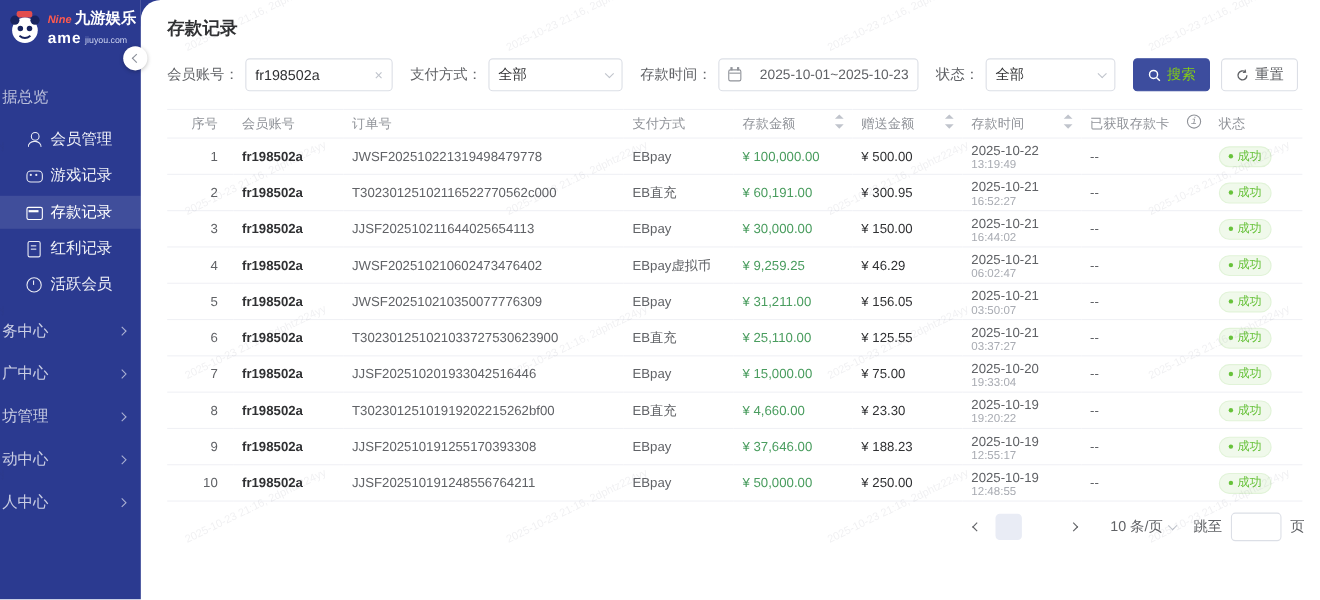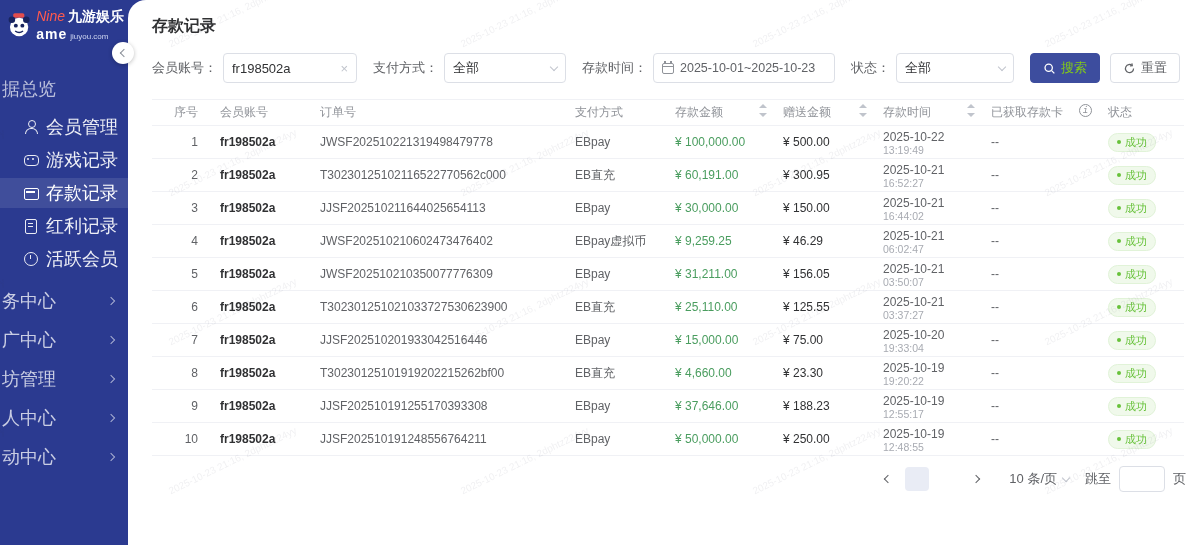--- a/index.html
+++ b/index.html
@@ -3,26 +3,26 @@
 <meta charset="utf-8">
 <style>
   * { margin:0; padding:0; box-sizing:border-box; }
   html,body { width:1200px; height:545px; overflow:hidden; }
   body { font-family:"Liberation Sans","DejaVu Sans",sans-serif; background:#fff; position:relative; }
 
   
   .sidebar { position:absolute; left:0; top:0; width:128px; height:545px; background:#2b3a90; z-index:2; overflow:hidden; }
   .brand { display:flex; align-items:center; gap:4px; padding:8px 4px 6px 6px; }
   .brand-text .row1, .brand-text .row2 { display:flex; align-items:baseline; white-space:nowrap; }
-  .brand .nine { color:#ff5a4e; font-style:italic; font-weight:normal; font-size:14px; }
+  .brand .nine { color:#ff5a4e; font-style:italic; font-weight:bold; font-size:10px; }
   .brand .cn { color:#fff; font-weight:bold; font-size:14px; margin-left:3px; }
   .brand .ame { color:#fff; font-weight:bold; font-size:14px; letter-spacing:1px; }
   .brand .domain { color:#cdd4f0; font-size:8px; margin-left:3px; }
   .menu { margin-top:26px; }
-  .menu-item { display:flex; align-items:center; height:30px; font-size:18px; cursor:pointer; position:relative; white-space:nowrap; }
+  .menu-item { display:flex; align-items:center; height:30px; font-size:14px; cursor:pointer; position:relative; white-space:nowrap; }
   .menu-item.lvl-top { color:rgba(255,255,255,0.68); padding-left:2px; margin-bottom:8px; }
   .menu-item.lvl-sub { color:rgba(255,255,255,0.92); padding-left:24px; margin-bottom:3px; }
   .menu-item.lvl-center { color:rgba(255,255,255,0.75); padding-left:2px; margin-bottom:9px; }
   .menu-item.gap-before { margin-top:12px; }
   .menu-item.active { background:rgba(255,255,255,0.10); color:#fff; }
   .menu-item .label { margin-left:8px; }
   .menu-item.lvl-top .label, .menu-item.lvl-center .label { margin-left:0; }
   .chev { width:6px; height:6px; border-right:1.4px solid rgba(255,255,255,0.6); border-bottom:1.4px solid rgba(255,255,255,0.6); display:inline-block; position:absolute; right:14px; }
   .chev-down { transform:rotate(45deg); top:11px; }
   .chev-right { transform:rotate(-45deg); top:12px; }
@@ -53,21 +53,21 @@
   .f-label { margin-right:6px; white-space:nowrap; }
   .f-box { height:30px; border:1px solid #dcdfe6; border-radius:4px; background:#fff; display:flex; align-items:center; padding:0 8px; font-size:13px; color:#303133; }
   .f-input { width:134px; justify-content:space-between; margin-right:16px; }
   .f-input input { border:none; outline:none; width:100px; font-size:13px; color:#303133; font-family:inherit; }
   .clear-x { color:#c0c4cc; font-size:13px; cursor:pointer; }
   .f-select { justify-content:space-between; cursor:pointer; }
   .sel-payment { width:122px; margin-right:16px; }
   .sel-status { width:118px; margin-right:16px; }
   .sel-chev { width:6px; height:6px; border-right:1.4px solid #c0c4cc; border-bottom:1.4px solid #c0c4cc; transform:rotate(45deg); margin-top:-3px; }
   .f-date { width:182px; margin-right:16px; gap:6px; }
-  .f-date .dates { flex:1; display:flex; justify-content:flex-start; align-items:center; color:#606266; font-size:12.5px; }
+  .f-date .dates { flex:1; display:flex; justify-content:flex-end; align-items:center; color:#606266; font-size:12.5px; }
   .cal-icon { width:12px; height:11px; border:1.3px solid #909399; border-radius:2px; position:relative; flex:0 0 12px; }
   .cal-icon::before { content:''; position:absolute; left:1px; top:-3px; width:1.5px; height:3px; background:#909399; box-shadow:6px 0 0 #909399; }
   .cal-icon::after { content:''; position:absolute; left:0; top:2px; width:10px; height:1.2px; background:#909399; }
   .btn { height:30px; border-radius:4px; display:flex; align-items:center; gap:5px; padding:0 12px; font-size:13px; cursor:pointer; }
   .btn-search { background:#3d4d9e; color:#84cc16; border:1px solid #3d4d9e; margin-right:10px; }
   .btn-reset { background:#fff; color:#606266; border:1px solid #dcdfe6; }
 
   
   table { border-collapse:collapse; width:1032px; margin-top:16px; table-layout:fixed; }
   th, td { font-weight:normal; text-align:left; padding:0 8px; border-bottom:1px solid #f0f1f5; overflow:hidden; white-space:nowrap; }
@@ -187,27 +187,27 @@
         <span class="chev chev-right"></span>
       </div>
       <div class="menu-item lvl-center">
 
         <span class="label">坊管理</span>
 
         <span class="chev chev-right"></span>
       </div>
       <div class="menu-item lvl-center">
 
+        <span class="label">动中心</span>
+
+        <span class="chev chev-right"></span>
+      </div>
+      <div class="menu-item lvl-center">
+
         <span class="label">人中心</span>
-
-        <span class="chev chev-right"></span>
-      </div>
-      <div class="menu-item lvl-center">
-
-        <span class="label">动中心</span>
 
         <span class="chev chev-right"></span>
       </div>
     </nav>
 </aside>
 
 <div class="collapse-btn">
   <span class="chev-left"></span>
 </div>
 

